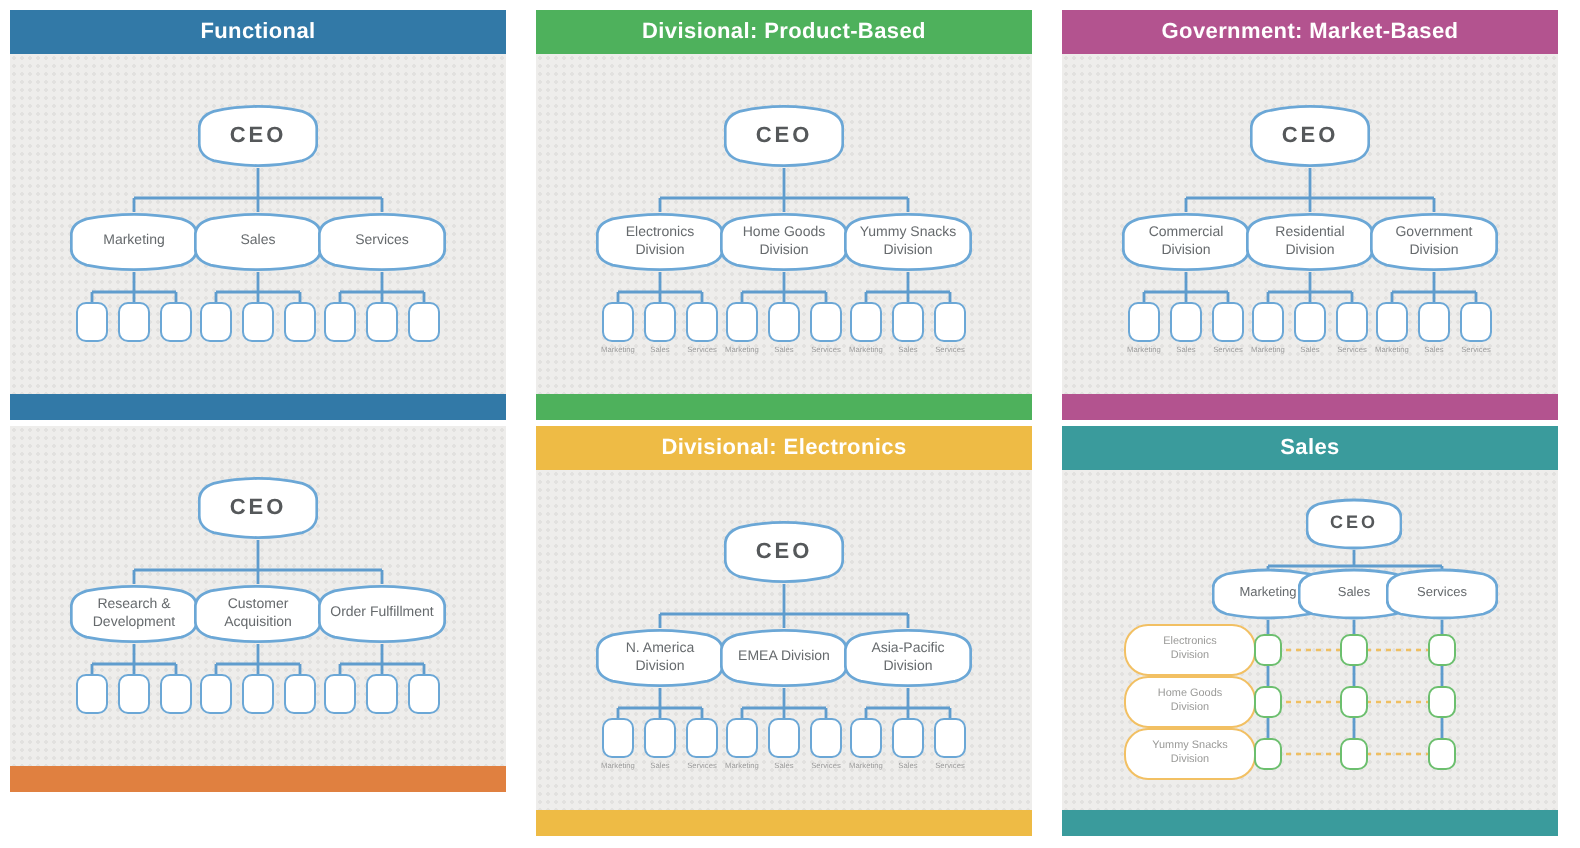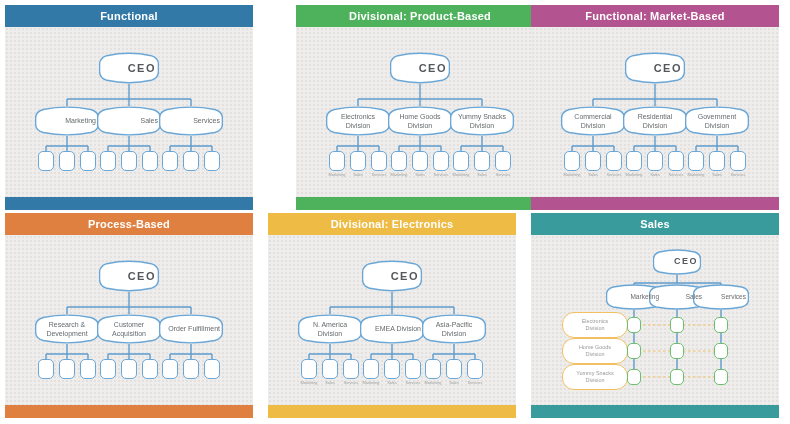--- a/index.html
+++ b/index.html
@@ -19,21 +19,21 @@
   .theme-green   .p-head, .theme-green   .p-foot { background:#4eb15c; }
   .theme-magenta .p-head, .theme-magenta .p-foot { background:#b3538f; }
   .theme-orange  .p-head, .theme-orange  .p-foot { background:#e08040; }
   .theme-yellow  .p-head, .theme-yellow  .p-foot { background:#eebb45; }
   .theme-teal    .p-head, .theme-teal    .p-foot { background:#3a9b9c; }
 
   .wires { position:absolute; left:0; top:0; width:248px; height:170px; }
   .wire-blue   { stroke:#5f9ccd; stroke-width:1.4; fill:none; }
   .wire-orange { stroke:#efbf62; stroke-width:1.2; fill:none; stroke-dasharray:2.5 2.5; }
 
-  .node { position:absolute; display:flex; align-items:center; justify-content:flex-end; }
+  .node { position:absolute; display:flex; align-items:center; justify-content:center; }
   .node .shape { position:absolute; left:0; top:0; width:100%; height:100%; }
   .node .shape path { fill:#ffffff; stroke:#6ba7d6; stroke-width:1.4; vector-effect:non-scaling-stroke; }
   .lbl { position:relative; z-index:1; text-align:center; color:#666a6d;
          font-size:7px; line-height:1.3; padding:0 3px; }
   .ceo-lbl { font-size:11px; font-weight:bold; letter-spacing:1.5px; color:#55585a; }
   .dept-lbl-matrix { font-size:6.5px; color:#666a6d; }
 
   .mini { position:absolute; width:16px; height:20px; background:#ffffff;
           border:1.4px solid #6ba7d6; border-radius:5px; }
   .tiny { position:absolute; width:40px; text-align:center; font-size:7px; color:#9b9b9b;
@@ -88,21 +88,21 @@
       <div class="mini" style="left:95px;top:124px;"></div>
       <div class="mini" style="left:116px;top:124px;"></div>
       <div class="mini" style="left:137px;top:124px;"></div>
       <div class="mini" style="left:157px;top:124px;"></div>
       <div class="mini" style="left:178px;top:124px;"></div>
       <div class="mini" style="left:199px;top:124px;"></div>
     </div>
     <div class="p-foot"></div>
   </div>
 
-  <div class="panel theme-green" style="left:268px;top:5px;margin-left:28px;">
+  <div class="panel theme-green" style="left:268px;top:5px;">
     <div class="p-head">Divisional: Product-Based</div>
     <div class="canvas">
       <svg class="wires" viewBox="0 0 248 170">
         <path class="wire-blue" d="M124,57 L124,79 M62,72 L186,72 M62,72 L62,79 M186,72 L186,79 M62,109 L62,119 M41,119 L83,119 M41,119 L41,125 M62,119 L62,125 M83,119 L83,125 M124,109 L124,119 M103,119 L145,119 M103,119 L103,125 M124,119 L124,125 M145,119 L145,125 M186,109 L186,119 M165,119 L207,119 M165,119 L165,125 M186,119 L186,125 M207,119 L207,125"></path>
       </svg>
       <div class="node" style="left:94px;top:25px;width:60px;height:32px;">
         <svg class="shape" viewBox="0 0 100 52" preserveAspectRatio="none">
             <path d="M13,6 Q50,-2 87,6 Q99,10 99,20 L99,32 Q99,42 87,46 Q50,54 13,46 Q1,42 1,32 L1,20 Q1,10 13,6 Z"></path>
           </svg>
         <span class="lbl ceo-lbl">CEO</span>
@@ -141,21 +141,21 @@
       <div class="tiny" style="left:104px;top:146px;">Sales</div>
       <div class="tiny" style="left:125px;top:146px;">Services</div>
       <div class="tiny" style="left:145px;top:146px;">Marketing</div>
       <div class="tiny" style="left:166px;top:146px;">Sales</div>
       <div class="tiny" style="left:187px;top:146px;">Services</div>
     </div>
     <div class="p-foot"></div>
   </div>
 
   <div class="panel theme-magenta" style="left:531px;top:5px;">
-    <div class="p-head">Functional: Market-Based</div>
+    <div class="p-head">Government: Market-Based</div>
     <div class="canvas">
       <svg class="wires" viewBox="0 0 248 170">
         <path class="wire-blue" d="M124,57 L124,79 M62,72 L186,72 M62,72 L62,79 M186,72 L186,79 M62,109 L62,119 M41,119 L83,119 M41,119 L41,125 M62,119 L62,125 M83,119 L83,125 M124,109 L124,119 M103,119 L145,119 M103,119 L103,125 M124,119 L124,125 M145,119 L145,125 M186,109 L186,119 M165,119 L207,119 M165,119 L165,125 M186,119 L186,125 M207,119 L207,125"></path>
       </svg>
       <div class="node" style="left:94px;top:25px;width:60px;height:32px;">
         <svg class="shape" viewBox="0 0 100 52" preserveAspectRatio="none">
             <path d="M13,6 Q50,-2 87,6 Q99,10 99,20 L99,32 Q99,42 87,46 Q50,54 13,46 Q1,42 1,32 L1,20 Q1,10 13,6 Z"></path>
           </svg>
         <span class="lbl ceo-lbl">CEO</span>
       </div>
@@ -193,21 +193,20 @@
       <div class="tiny" style="left:104px;top:146px;">Sales</div>
       <div class="tiny" style="left:125px;top:146px;">Services</div>
       <div class="tiny" style="left:145px;top:146px;">Marketing</div>
       <div class="tiny" style="left:166px;top:146px;">Sales</div>
       <div class="tiny" style="left:187px;top:146px;">Services</div>
     </div>
     <div class="p-foot"></div>
   </div>
 
   <div class="panel theme-orange" style="left:5px;top:213px;">
-    <div class="p-head">Process-Based</div>
     <div class="canvas">
       <svg class="wires" viewBox="0 0 248 170">
         <path class="wire-blue" d="M124,57 L124,79 M62,72 L186,72 M62,72 L62,79 M186,72 L186,79 M62,109 L62,119 M41,119 L83,119 M41,119 L41,125 M62,119 L62,125 M83,119 L83,125 M124,109 L124,119 M103,119 L145,119 M103,119 L103,125 M124,119 L124,125 M145,119 L145,125 M186,109 L186,119 M165,119 L207,119 M165,119 L165,125 M186,119 L186,125 M207,119 L207,125"></path>
       </svg>
       <div class="node" style="left:94px;top:25px;width:60px;height:32px;">
         <svg class="shape" viewBox="0 0 100 52" preserveAspectRatio="none">
             <path d="M13,6 Q50,-2 87,6 Q99,10 99,20 L99,32 Q99,42 87,46 Q50,54 13,46 Q1,42 1,32 L1,20 Q1,10 13,6 Z"></path>
           </svg>
         <span class="lbl ceo-lbl">CEO</span>
       </div>

